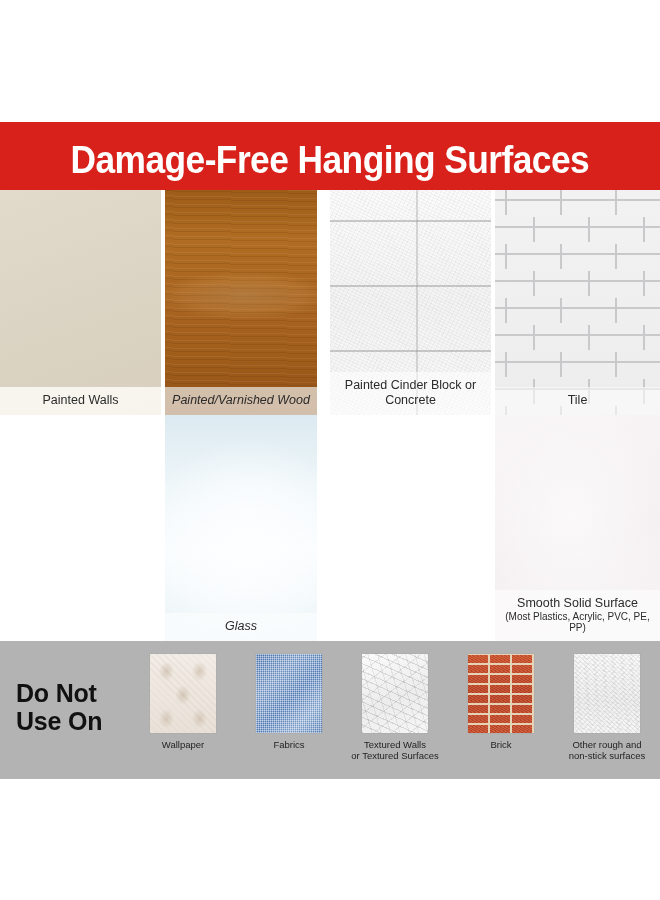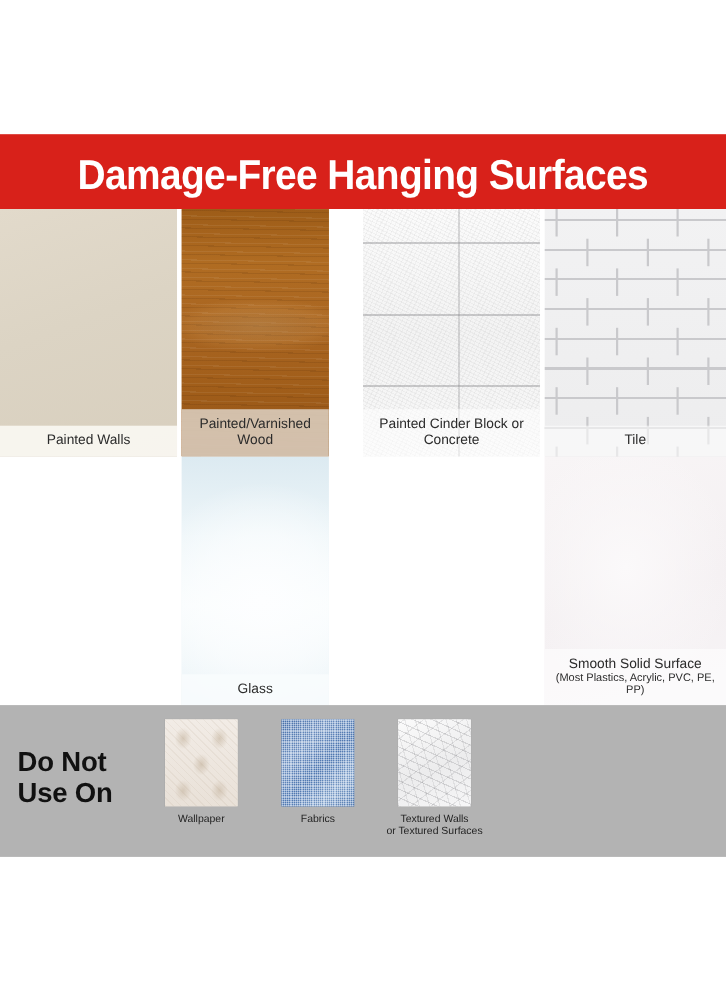--- a/index.html
+++ b/index.html
@@ -34,21 +34,21 @@
   }
   .grid-row{position:absolute;left:0;width:660px;}
   .row1{top:0;height:225px;}
   .row2{top:225px;height:226px;}
 
   .cell{
     position:absolute;top:0;height:100%;
     overflow:hidden;
   }
   .c0{left:0;width:161px;}
-  .c1{left:165px;width:134px;}
+  .c1{left:165px;width:152px;font-style:italic;}
   .c2{left:330px;width:161px;}
   .c3{left:495px;width:165px;}
 
   .swatch{position:absolute;inset:0;}
 
   .cell-label{
     position:absolute;left:0;right:0;bottom:0;
     text-align:center;
     color:#2b2b2b;
     font-size:12.5px;
@@ -328,18 +328,27 @@
         <span class="dn-swatch dsw-fabric"></span>
         <span class="dn-label">Fabrics</span>
       </div>
 
       <div class="dn-item">
         <span class="dn-swatch dsw-textured"></span>
         <span class="dn-label">Textured Walls
 or Textured Surfaces</span>
       </div>
 
-
+      <div class="dn-item">
+        <span class="dn-swatch dsw-brick"></span>
+        <span class="dn-label">Brick</span>
+      </div>
+
+      <div class="dn-item">
+        <span class="dn-swatch dsw-rough"></span>
+        <span class="dn-label">Other rough and
+non-stick surfaces</span>
+      </div>
 
     </div>
   </div>
 
 </div>
 
 </body></html>

